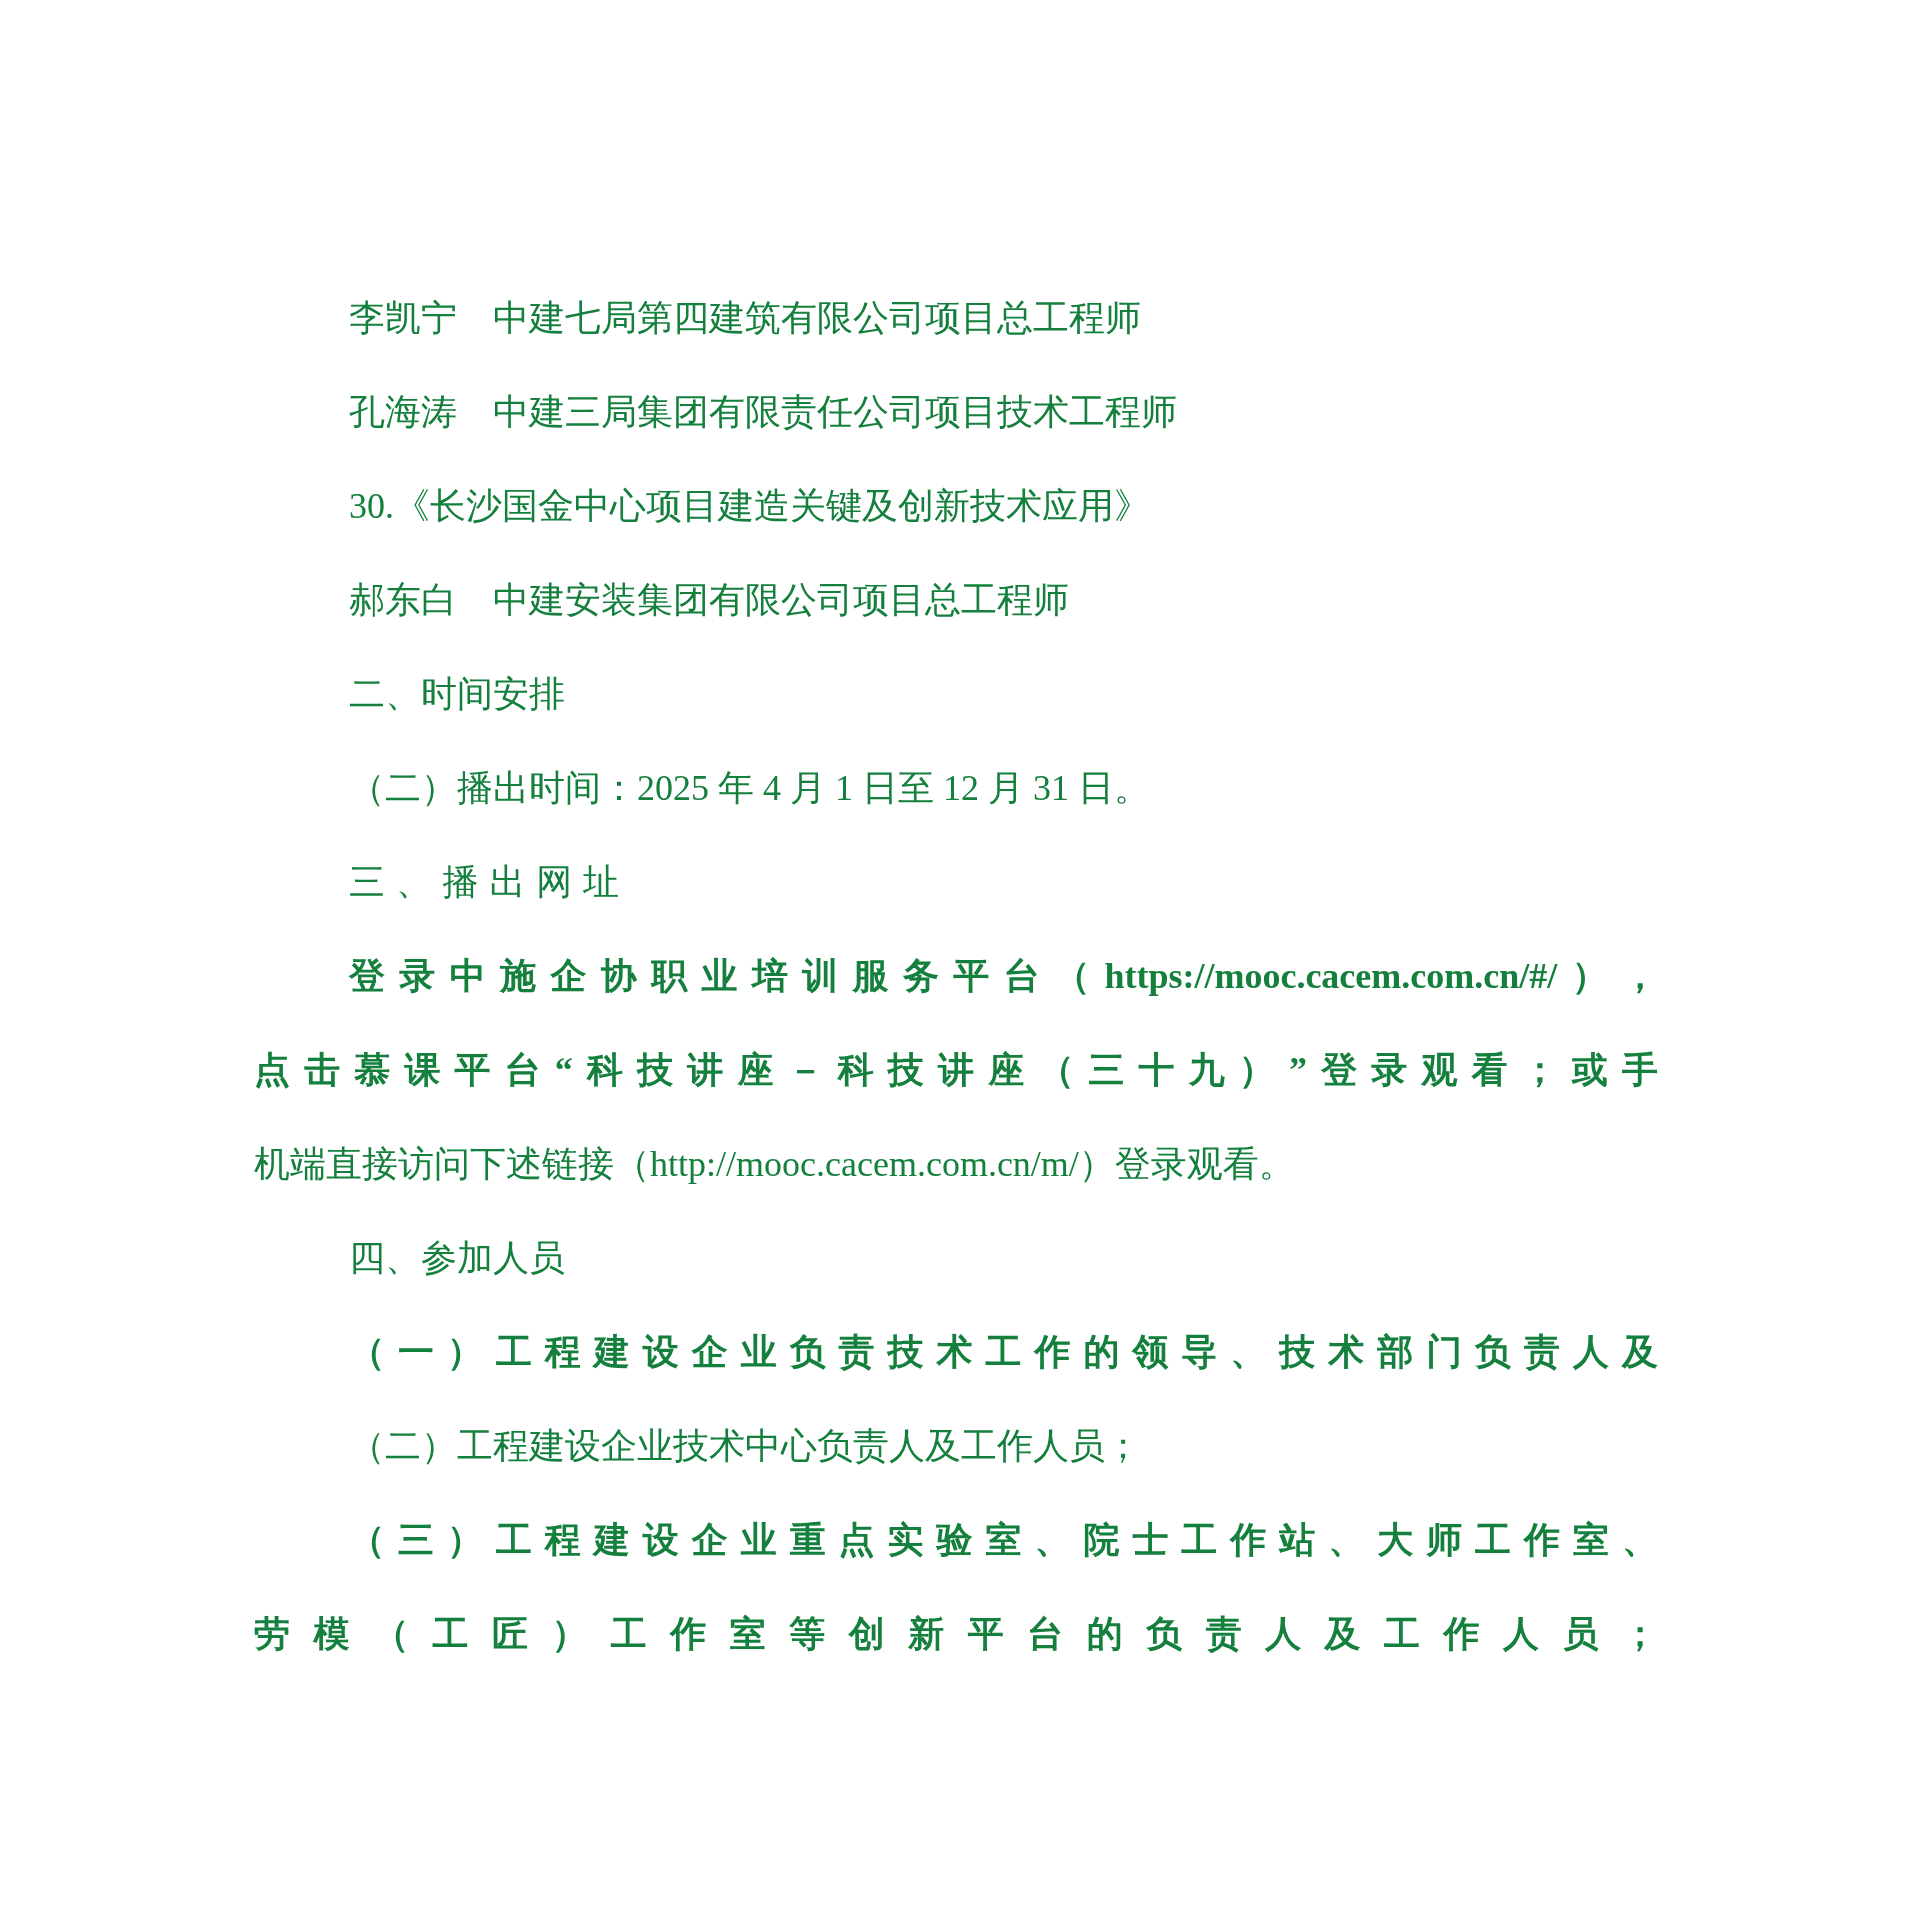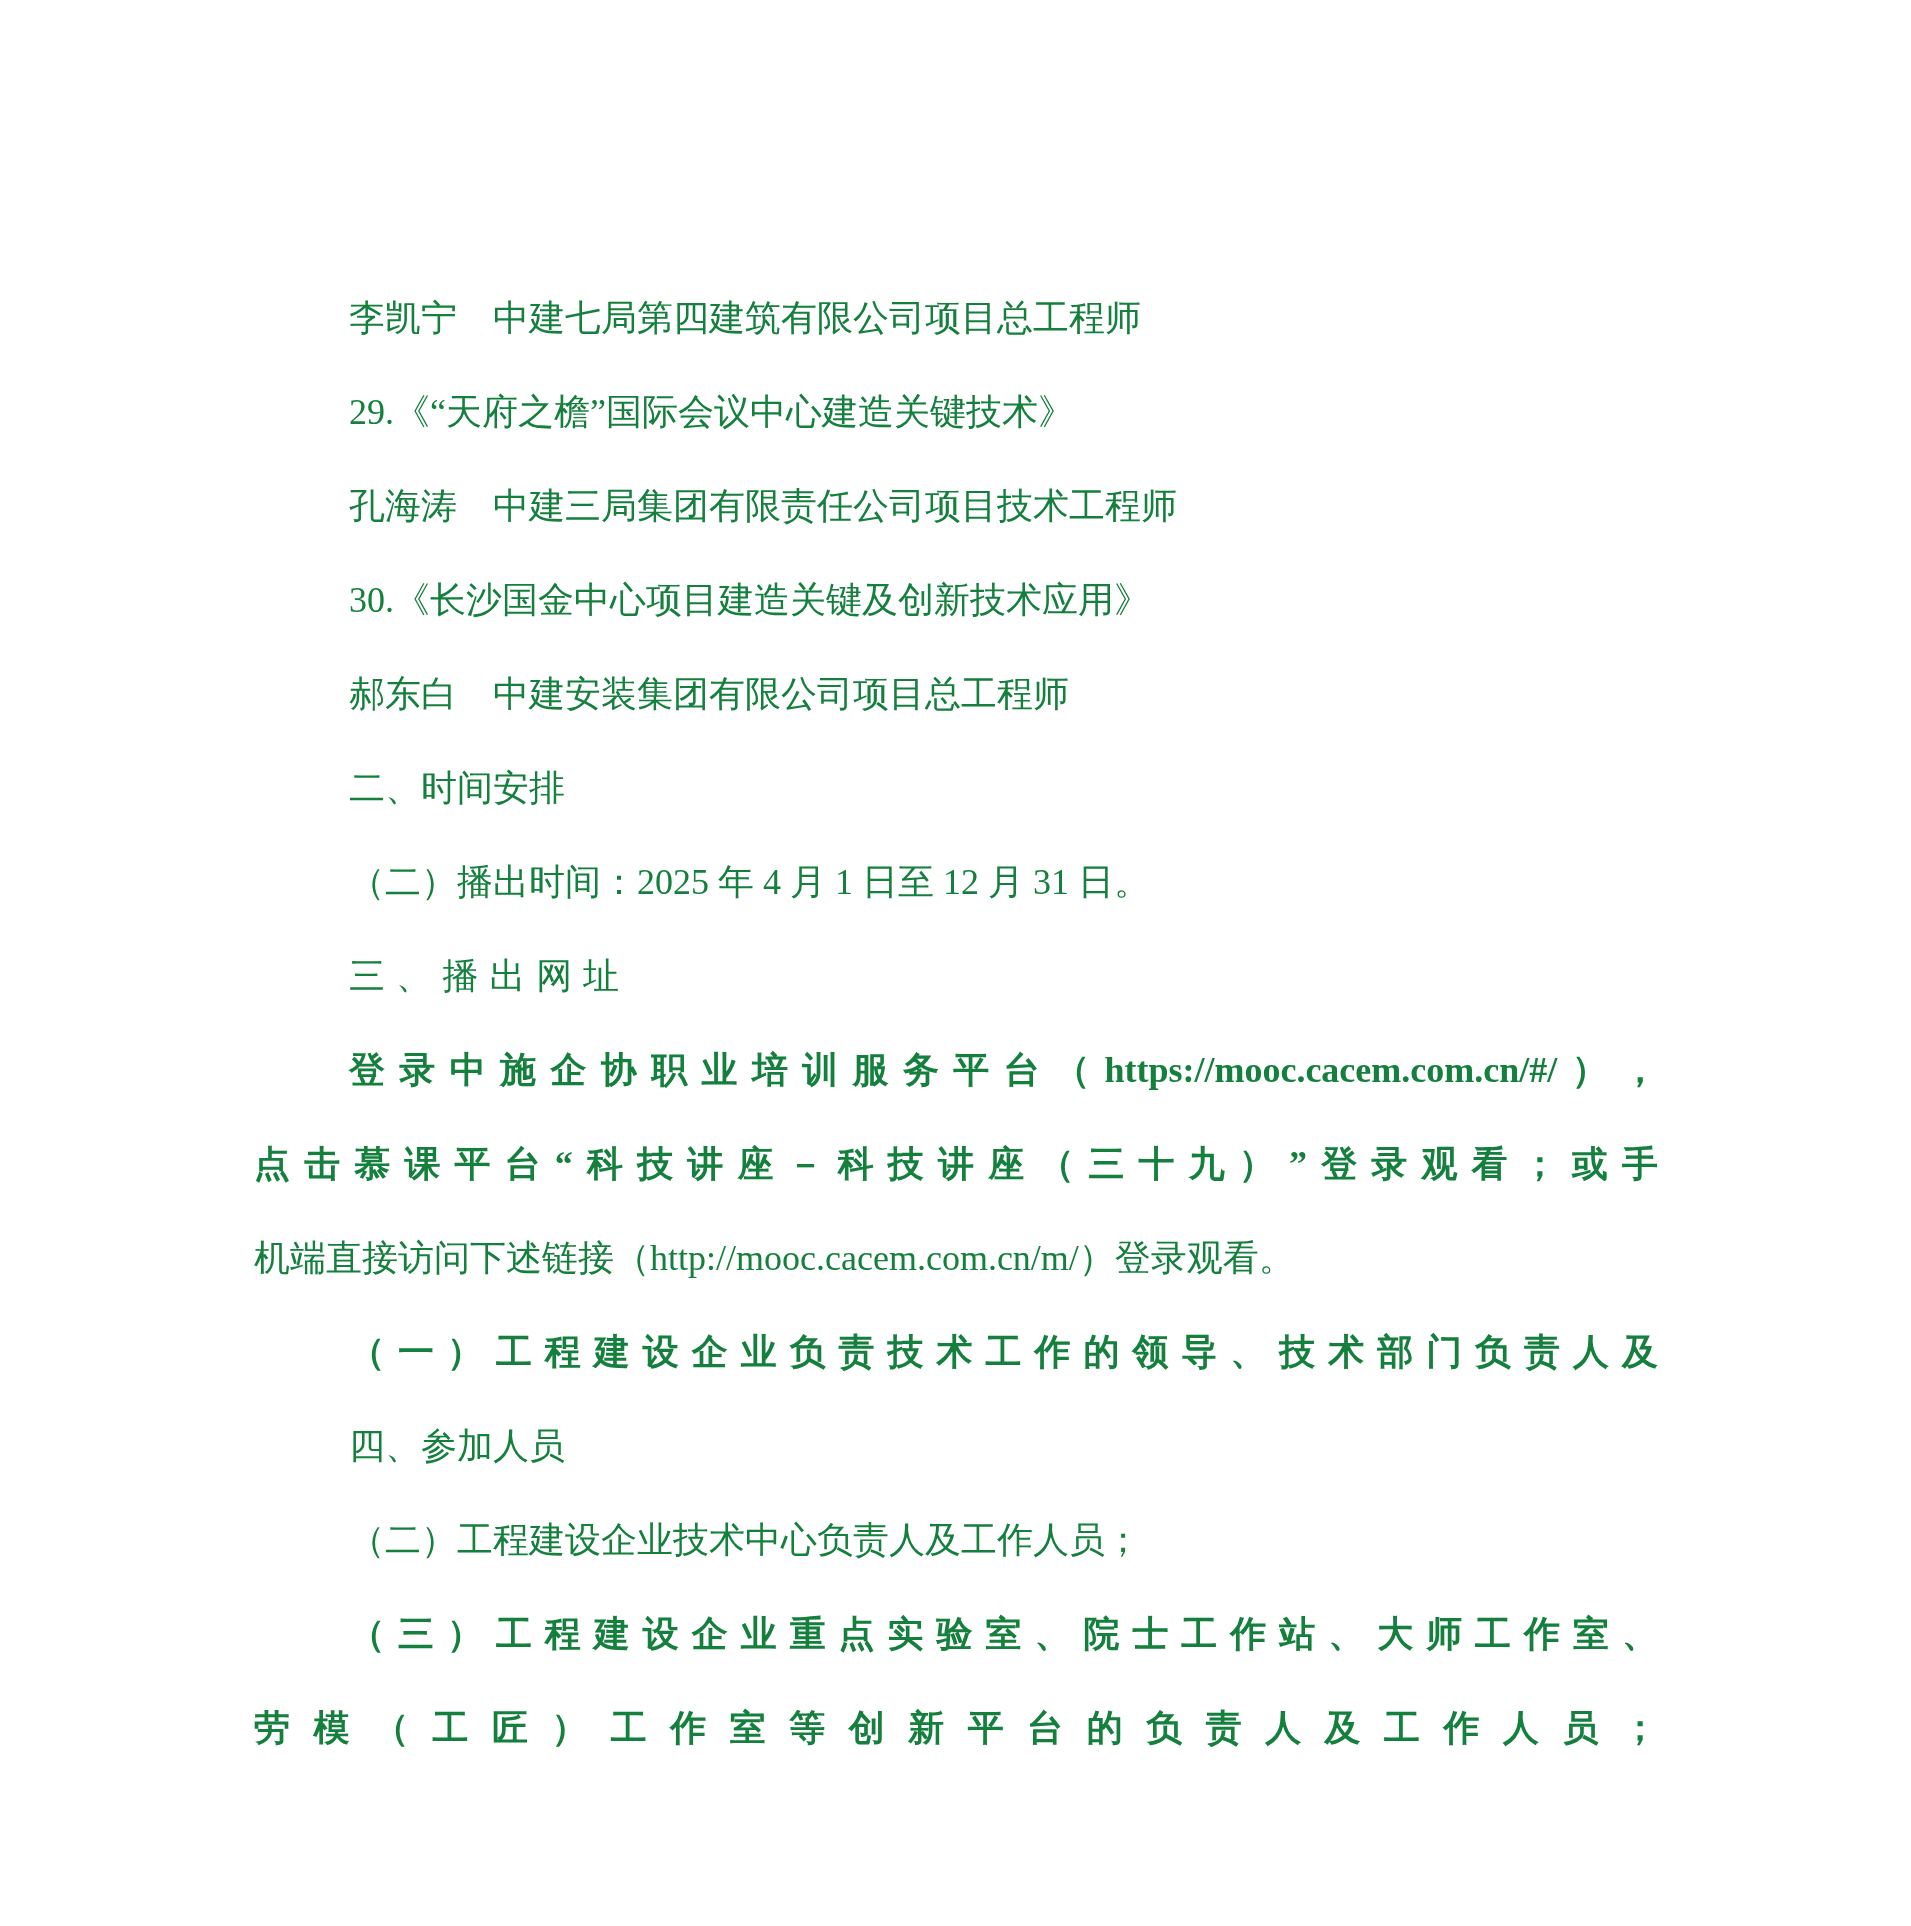--- a/index.html
+++ b/index.html
@@ -47,32 +47,31 @@
     text-align-last: justify;
     font-weight: bold;
   }
 </style>
 </head>
 <body>
 
 <div class="page">
   <div class="content">
     <div class="ln indent">李凯宁　中建七局第四建筑有限公司项目总工程师</div>
-    <div class="ln indent">29.《“天府之檐”国际会议中心建造关键技术》</div>
     <div class="ln indent">孔海涛　中建三局集团有限责任公司项目技术工程师</div>
     <div class="ln indent">30.《长沙国金中心项目建造关键及创新技术应用》</div>
     <div class="ln indent">郝东白　中建安装集团有限公司项目总工程师</div>
     <div class="ln indent h">二、时间安排</div>
     <div class="ln indent">（二）播出时间：2025 年 4 月 1 日至 12 月 31 日。</div>
     <div class="ln indent h sp">三、播出网址</div>
     <div class="ln indent just">登录中施企协职业培训服务平台（https://mooc.cacem.com.cn/#/），</div>
     <div class="ln just">点击慕课平台“科技讲座－科技讲座（三十九）”登录观看；或手</div>
     <div class="ln">机端直接访问下述链接（http://mooc.cacem.com.cn/m/）登录观看。</div>
+    <div class="ln indent h">四、参加人员</div>
     <div class="ln indent just">（一）工程建设企业负责技术工作的领导、技术部门负责人及</div>
-    <div class="ln indent h">四、参加人员</div>
     <div class="ln indent">（二）工程建设企业技术中心负责人及工作人员；</div>
     <div class="ln indent just">（三）工程建设企业重点实验室、院士工作站、大师工作室、</div>
     <div class="ln just">劳模（工匠）工作室等创新平台的负责人及工作人员；</div>
 
   </div>
 
 </div>
 
 
 </body></html>

